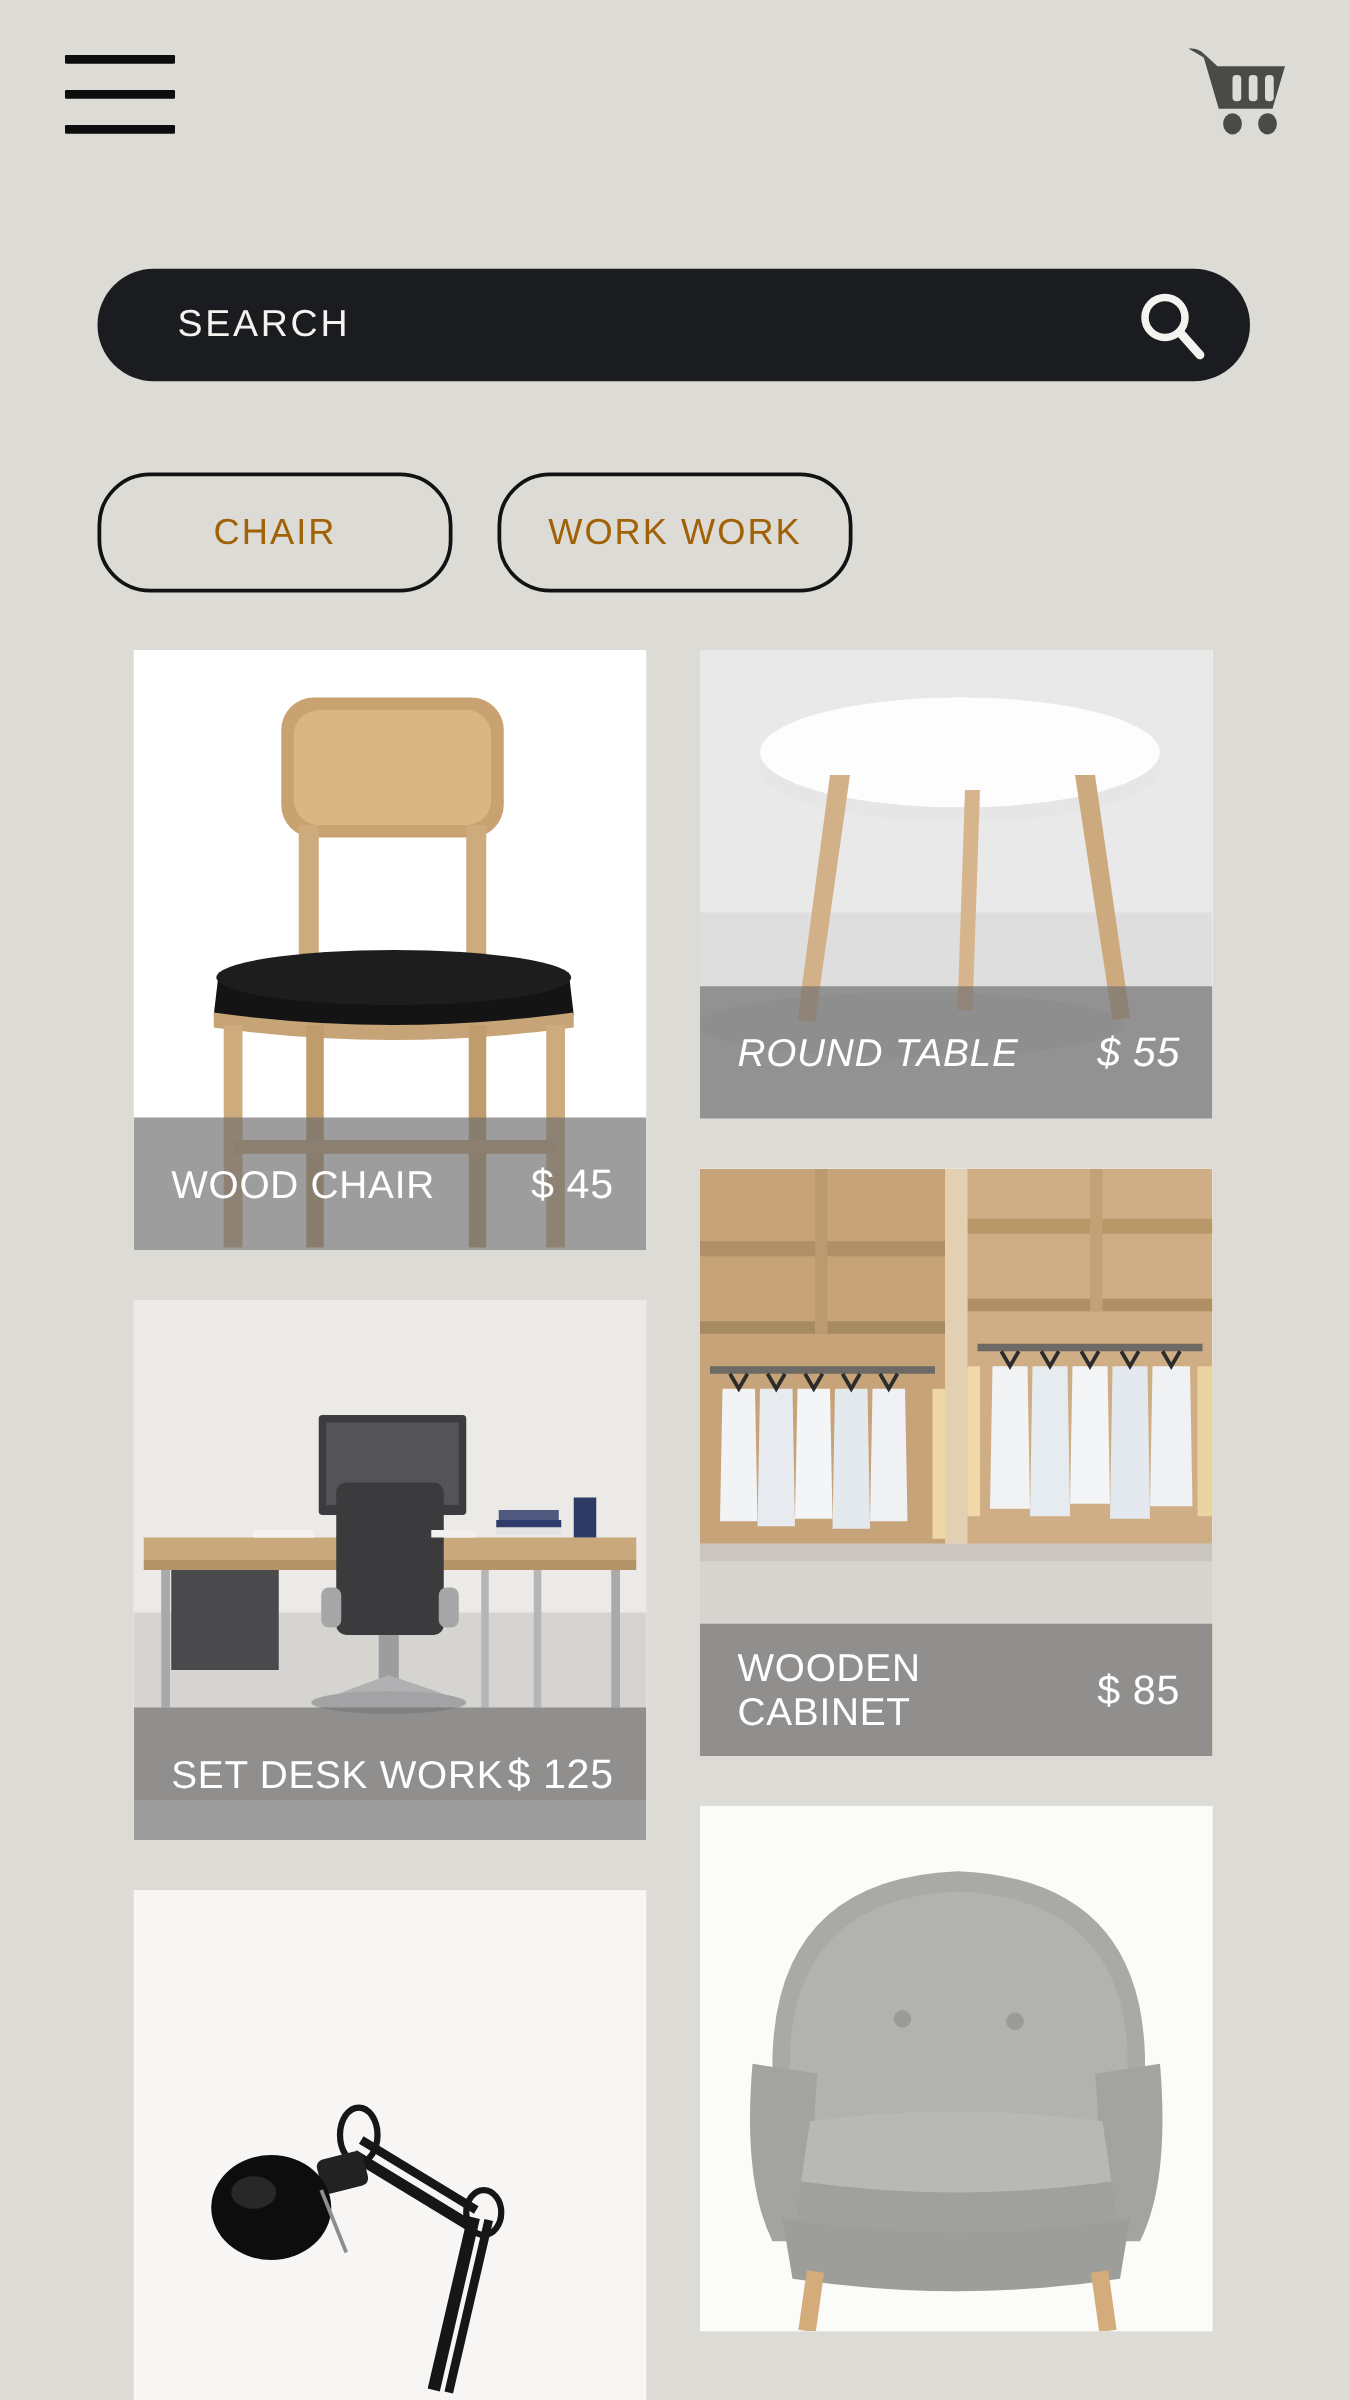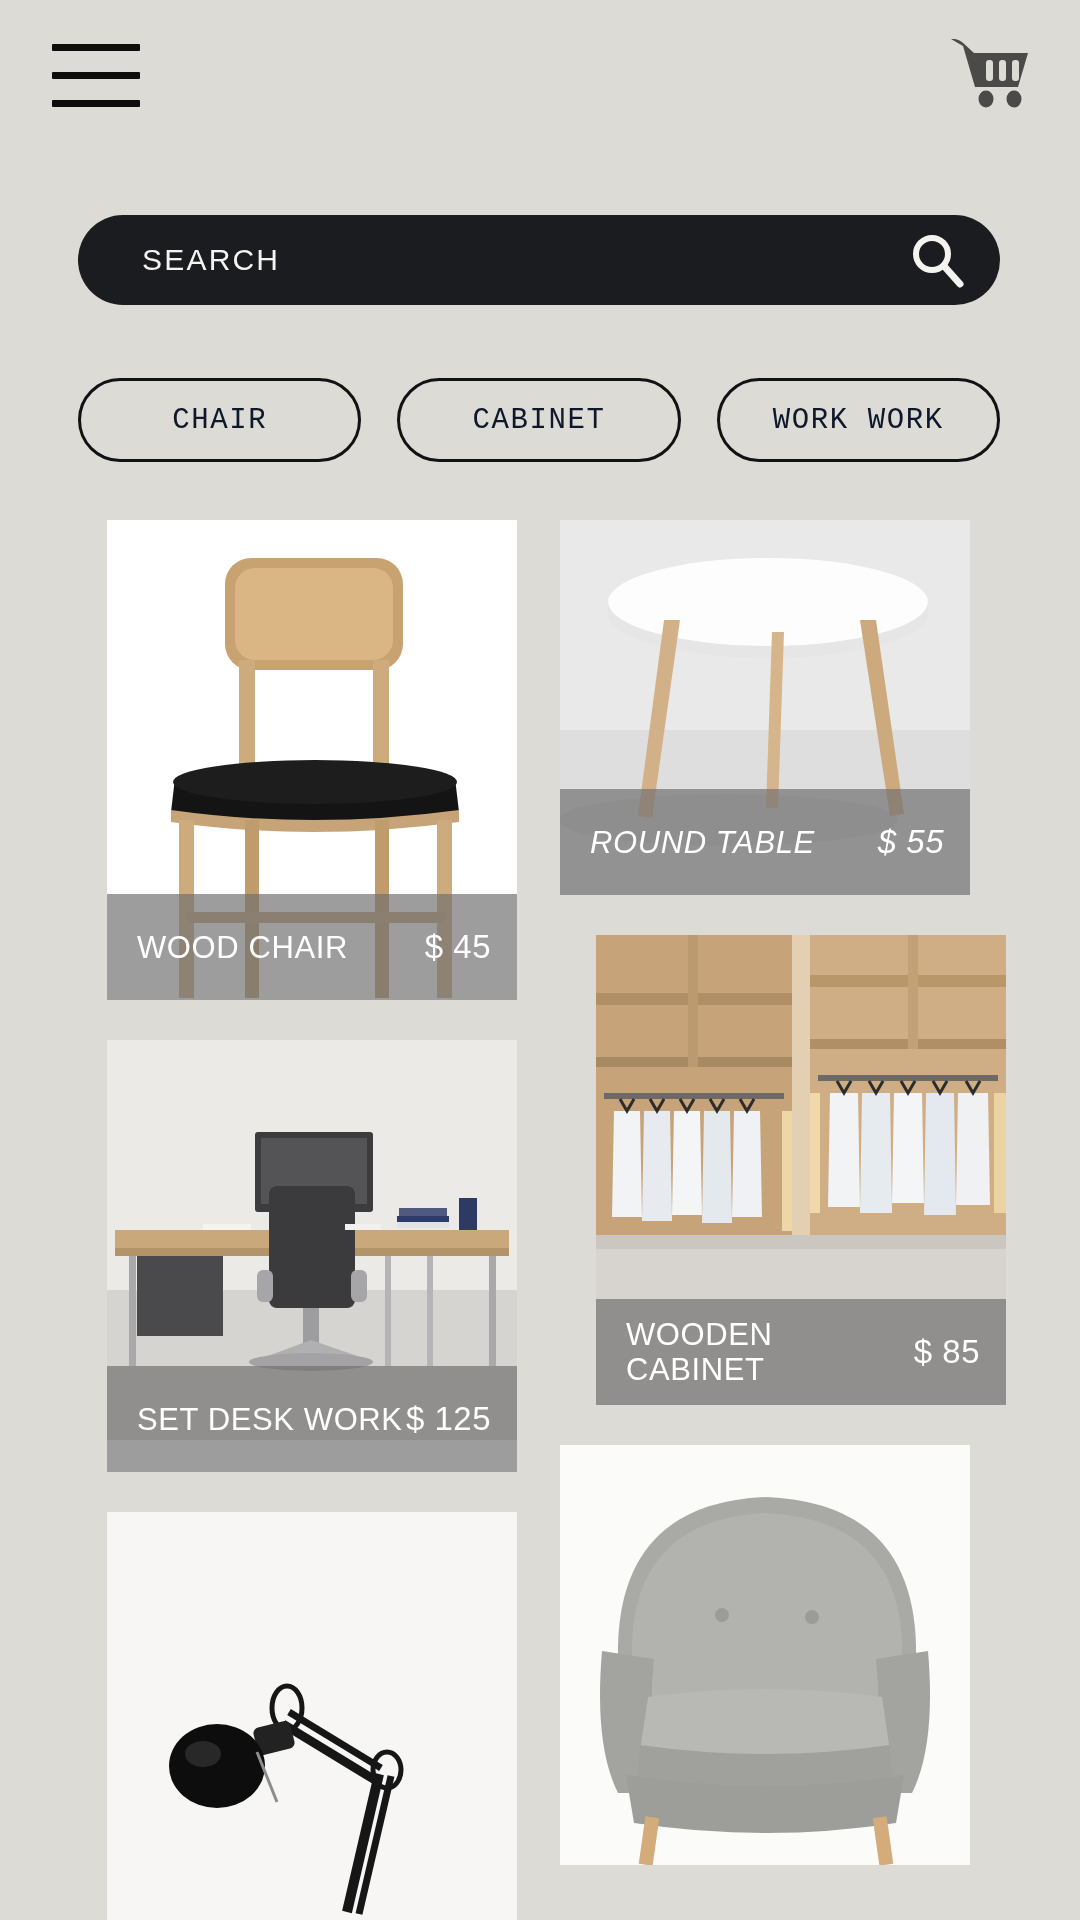--- a/index.html
+++ b/index.html
@@ -94,34 +94,34 @@
   .pills {
     position: absolute;
     left: 78px;
     top: 378px;
     width: 922px;
     height: 84px;
     display: flex;
     gap: 36px;
   }
   .pill {
-    height: 84px;
+    height: 96px;
     border: 3.5px solid #111214;
     border-radius: 42px;
     display: flex;
     align-items: center;
     justify-content: center;
     padding: 0 34px;
-    color: #0f172a;
+    color: #a16207;
     font-size: 29px;
     letter-spacing: 1.6px;
     background: transparent;
     cursor: pointer;
     white-space: nowrap;
-    font-family: Liberation Mono, monospace;
+    font-family: Liberation Sans, sans-serif;
   }
   .pill.p0 { width: 284px; }
   .pill.p1 { width: 284px; }
   .pill.p2 { width: 284px; }
 
   
   .grid {
     position: absolute;
     left: 0;
     top: 520px;
@@ -172,21 +172,21 @@
     font-size: 33px;
     letter-spacing: 0.5px;
     white-space: nowrap;
     font-weight: 400;
   }
 
   
   .h-chair   { height: 480px; }
   .h-table   { height: 375px; font-style: italic; }
   .h-desk    { height: 432px; }
-  .h-cabinet { height: 470px; margin-left: 36px; }
+  .h-cabinet { height: 470px; }
   .h-lamp    { height: 420px; }
   .h-sofa    { height: 420px; }
 
   svg { display: block; }
 </style>
 </head>
 <body>
 
 <div class="screen">
 
@@ -216,21 +216,20 @@
     <div class="search-glass">
       <svg viewBox="0 0 58 58" width="58" height="58">
         <circle cx="24" cy="23" r="16" fill="none" stroke="#f4f3ef" stroke-width="6"></circle>
         <line x1="36" y1="35" x2="52" y2="53" stroke="#f4f3ef" stroke-width="7" stroke-linecap="round"></line>
       </svg>
     </div>
   </div>
 
   <div class="pills">
     <div class="pill p0">CHAIR</div>
-    <div class="pill p1">CABINET</div>
     <div class="pill p2">WORK WORK</div>
   </div>
 
   <div class="grid">
 
     <div class="col col-left">
 
       <div class="card h-chair">
         <div class="photo">
           <svg viewBox="0 0 410 480" width="410" height="480" preserveAspectRatio="none">

